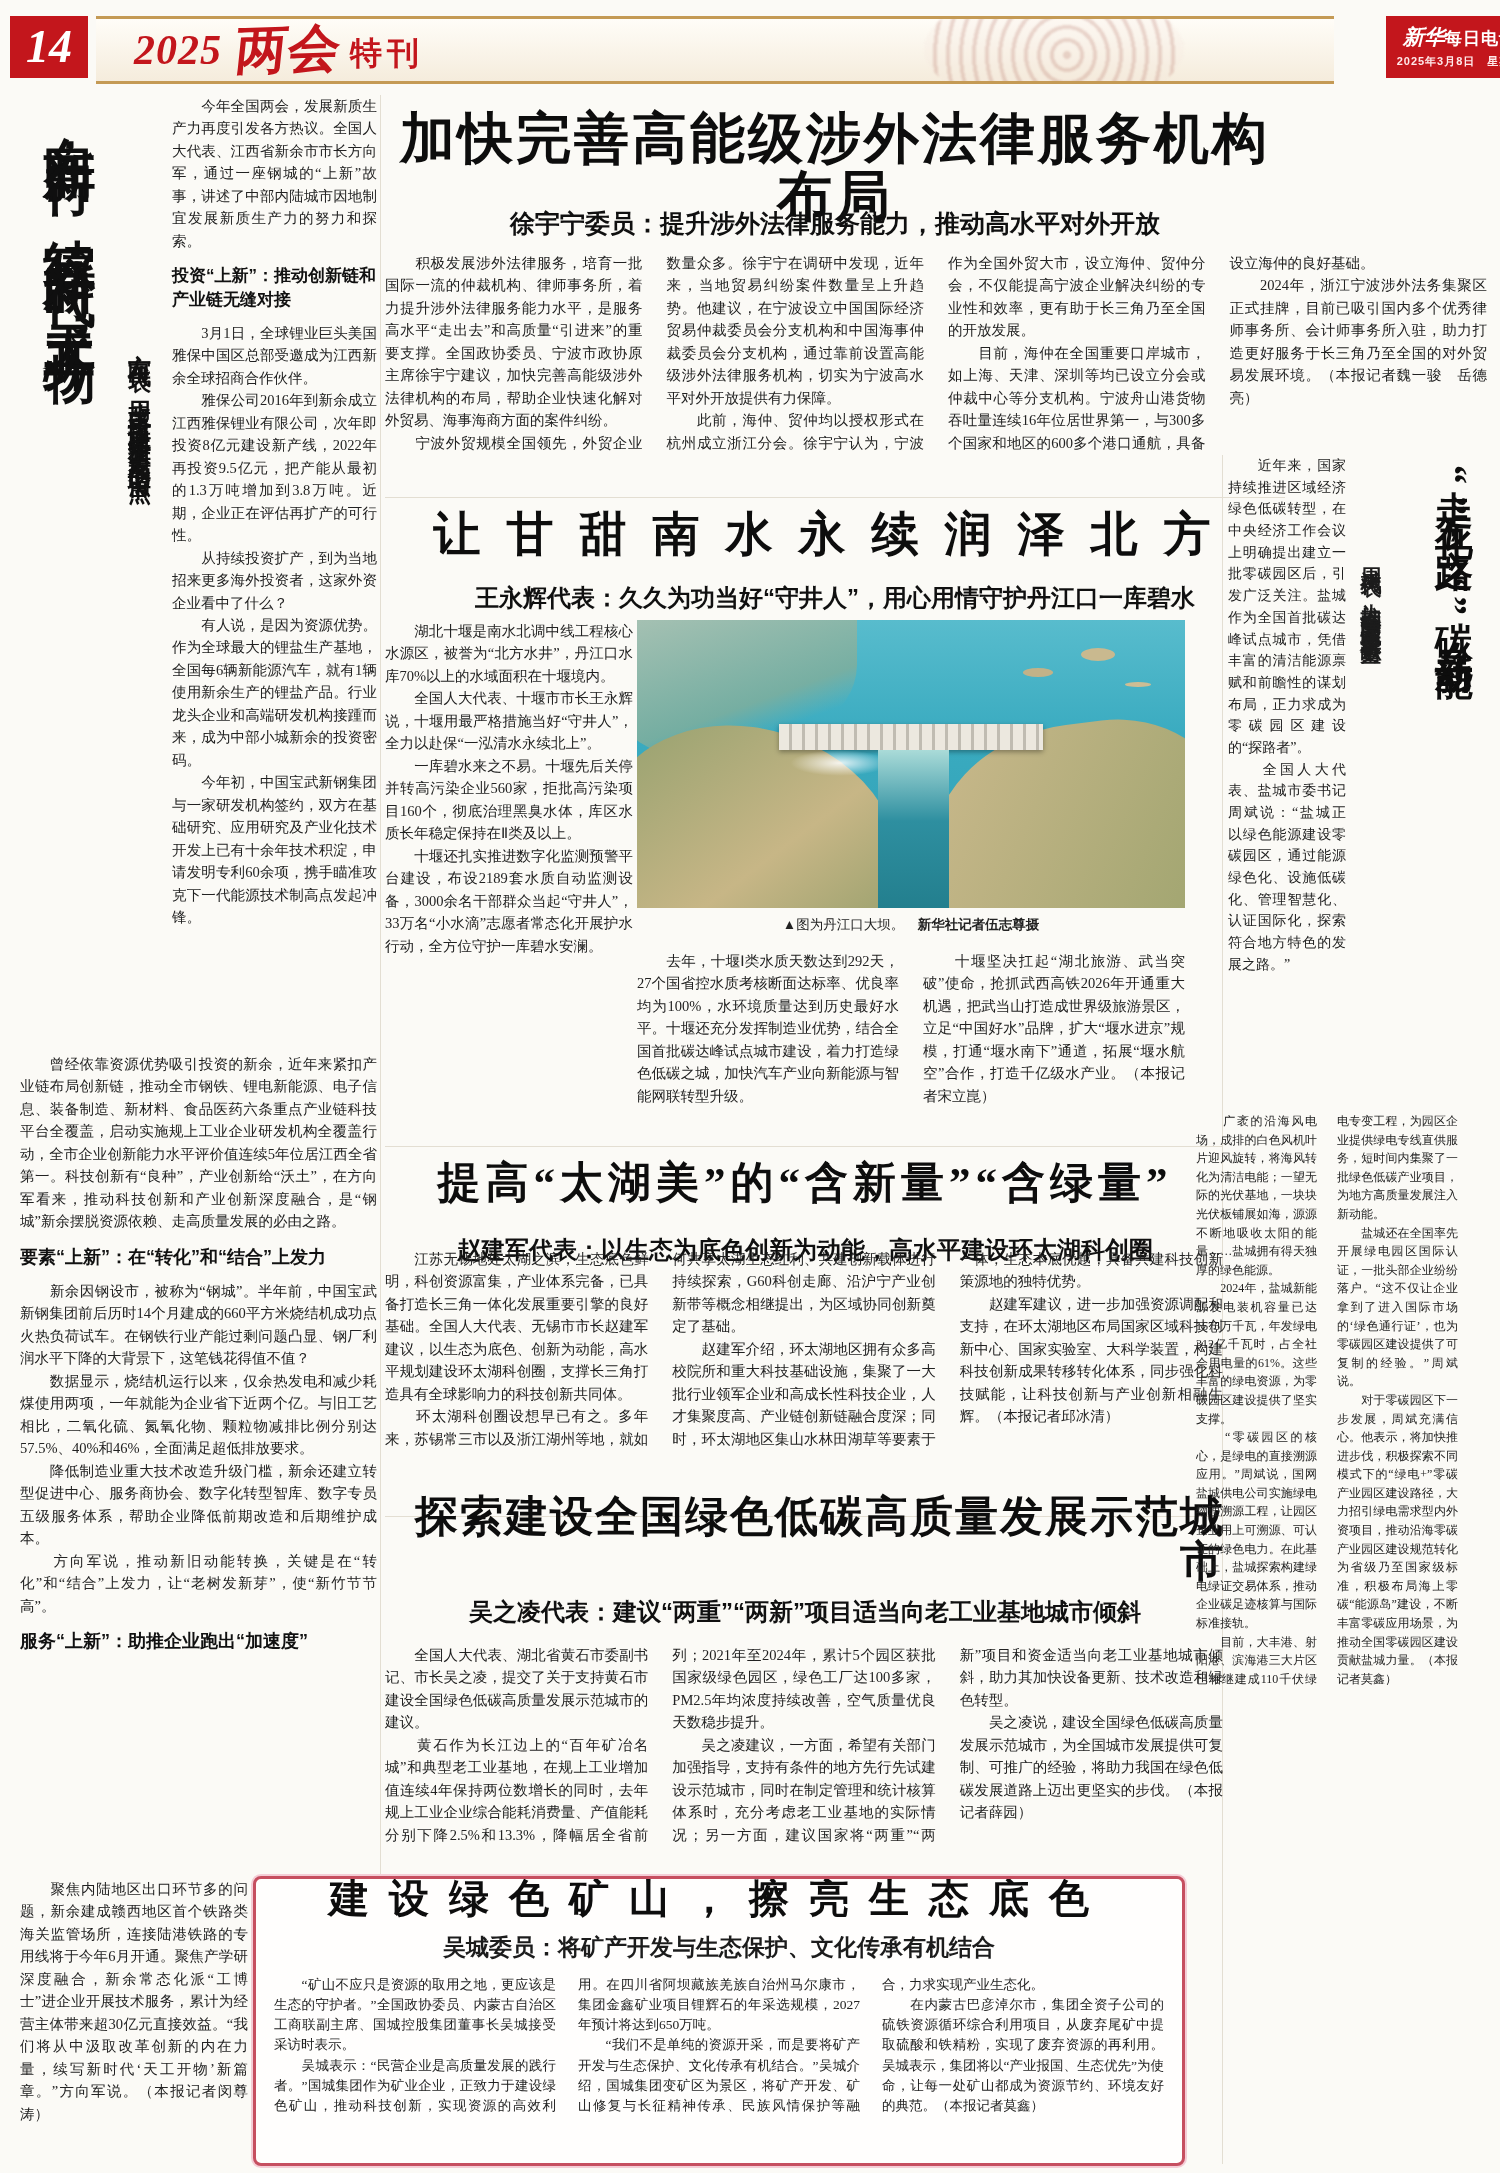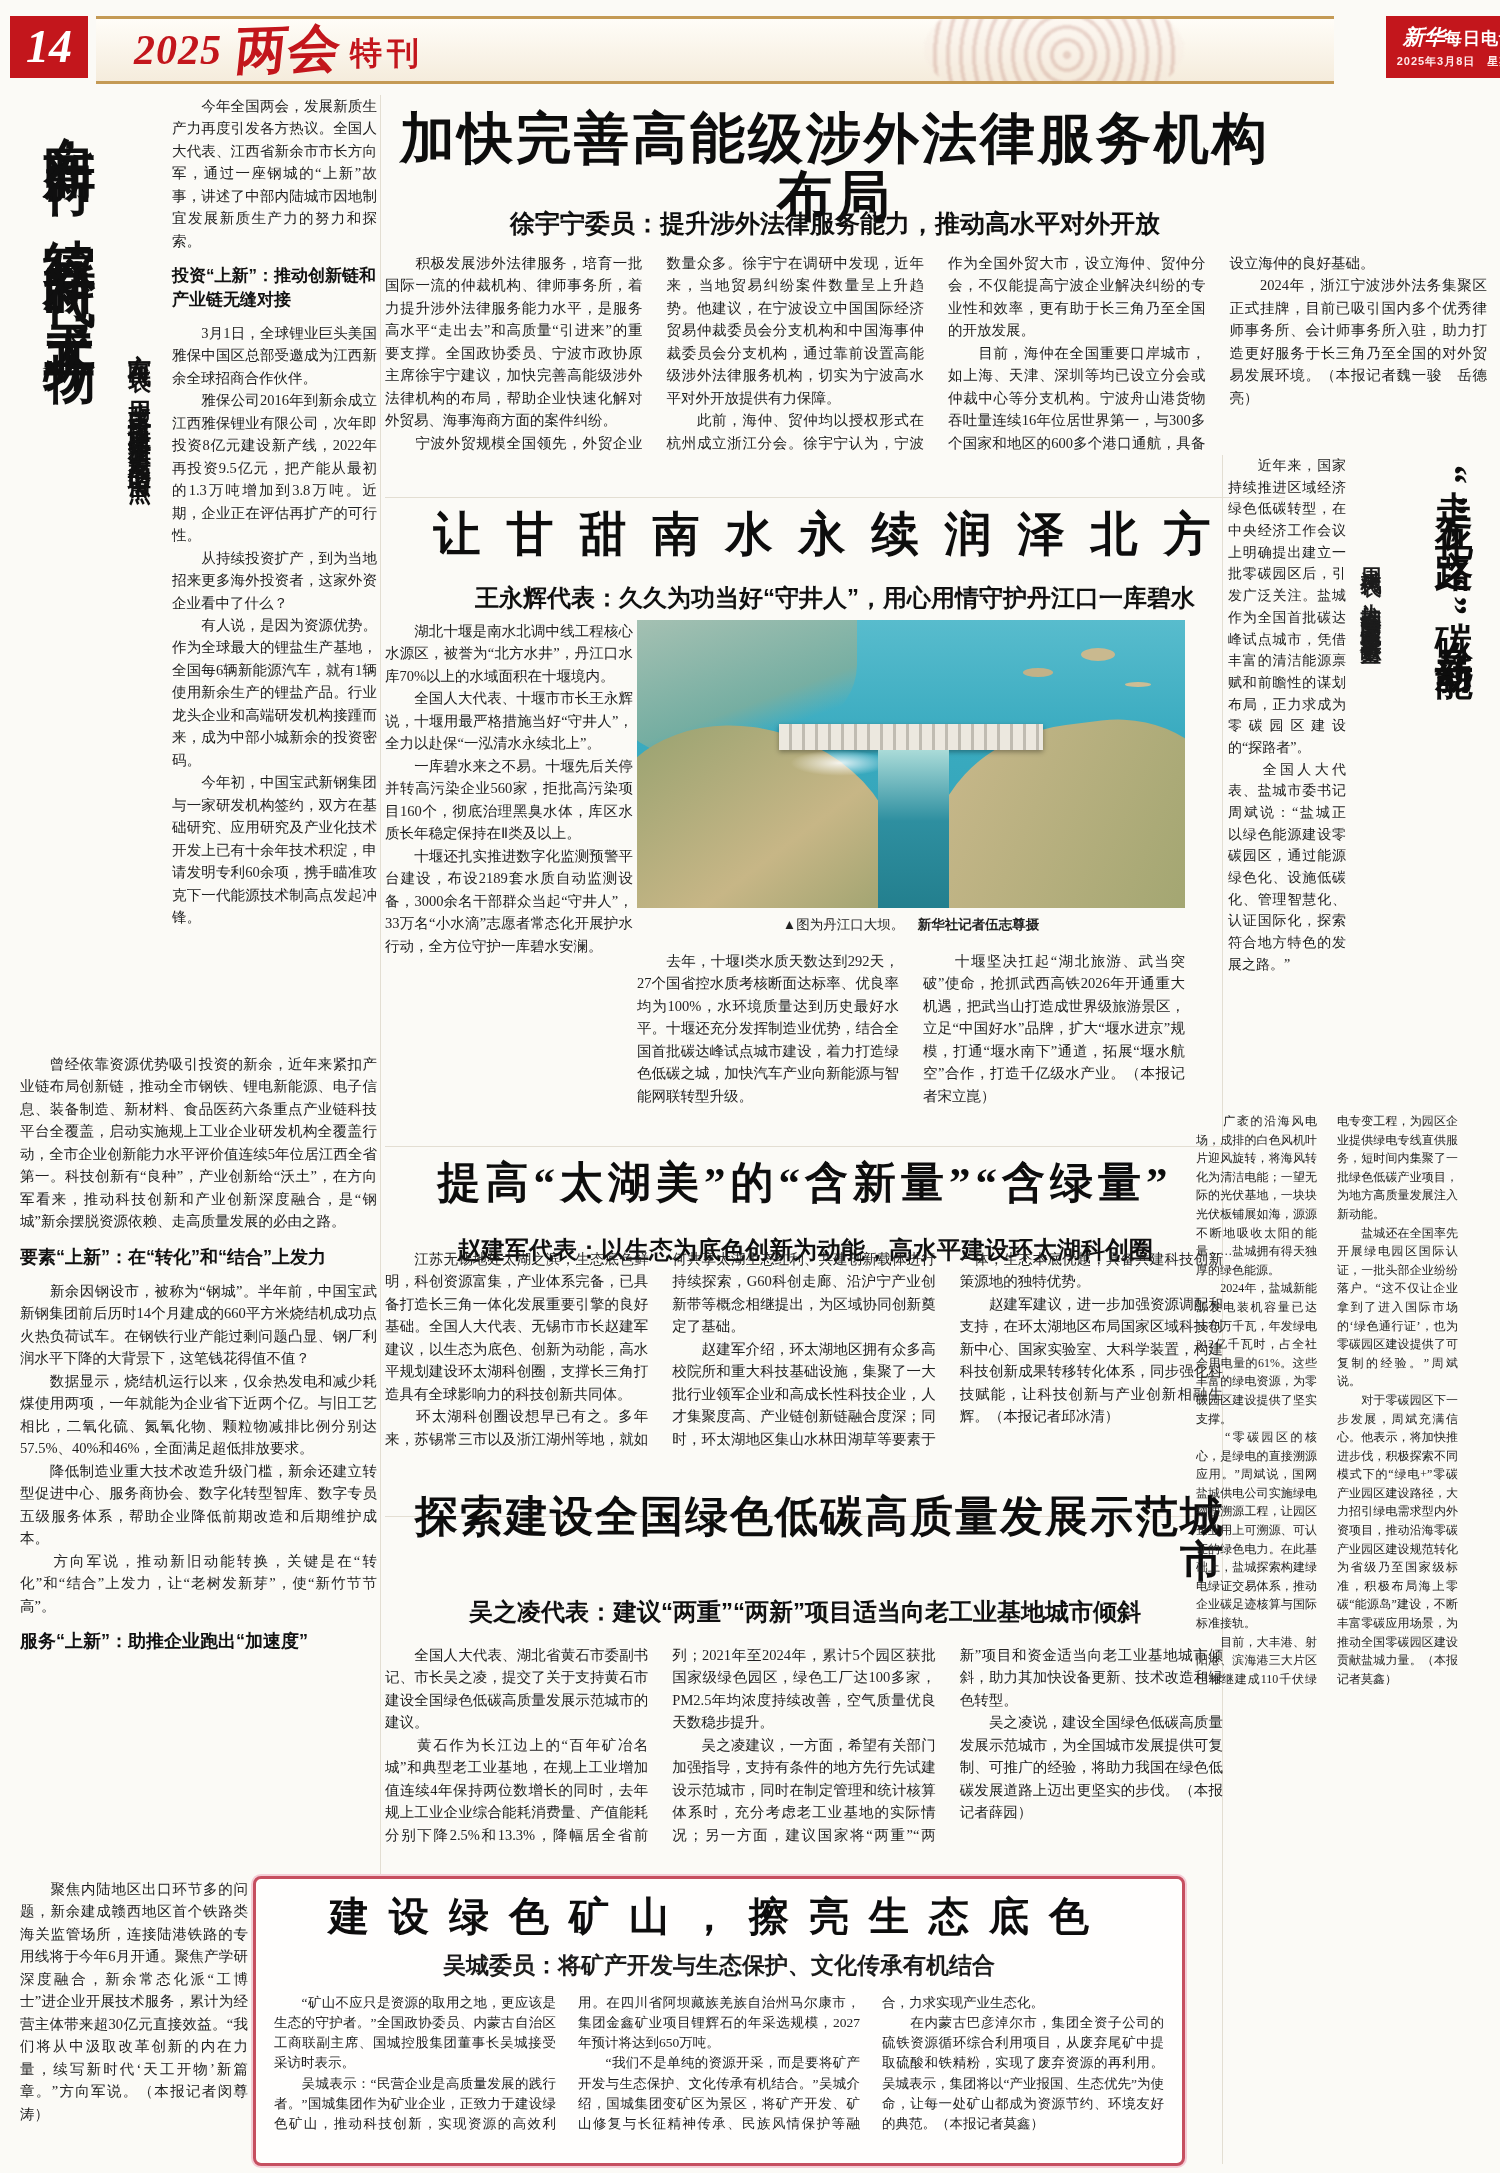--- a/index.html
+++ b/index.html
@@ -60,21 +60,21 @@
   .ph-chan{position:absolute;left:44%;top:calc(36% + 26px);width:13%;bottom:0;
            background:linear-gradient(180deg,#aadbd8,#2e8fa0 45%,#237f8e);}
   .ph-foam{position:absolute;left:28%;top:calc(36% + 26px);width:18%;height:26px;border-radius:50%;
            background:radial-gradient(ellipse,rgba(255,255,255,.85),transparent 70%);}
   .ph-isl1{position:absolute;right:70px;top:28px;width:34px;height:13px;border-radius:50%;background:#c9b98f;box-shadow:-60px 18px 0 -2px #c2b288,40px 30px 0 -4px #cdbd94;}
   .caption{font:13.5px/1.4 "Liberation Serif",serif;text-align:center;color:#222;}
   .caption b{font-family:"Liberation Sans",sans-serif;}
   
   .redbox{left:253px;top:1876px;width:932px;height:290px;border:3px solid #c64f60;border-radius:8px;
           background:#fffefd;box-shadow:0 0 0 2px #f4cdd6;box-sizing:border-box;overflow:hidden;}
-  .rb-head{text-align:center;font:900 40px/1 "Liberation Serif",serif;letter-spacing:20px;color:#0d0d0d;margin-top:18px;}
+  .rb-head{text-align:center;font:900 40px/1 "Liberation Serif",serif;letter-spacing:20px;color:#0d0d0d;}
   .rb-sub{text-align:center;font:700 23px/1.2 "Liberation Sans",sans-serif;margin-top:15px;}
   .rb-body{margin:13px 18px 0;height:168px;column-count:3;column-gap:22px;
            font:13.5px/1.5 "Liberation Serif",serif;}
   
   .cr-row1{left:1228px;top:455px;width:262px;height:648px;display:flex;overflow:hidden;}
   .cr-text1{width:118px;overflow:hidden;font-size:14px;}
   .cr-sub{writing-mode:vertical-rl;width:44px;font:700 21px/1.8 "Liberation Sans",sans-serif;
           letter-spacing:3px;padding-top:96px;box-sizing:border-box;}
   .cr-head{writing-mode:vertical-rl;width:100px;font:900 38px/1.9 "Liberation Serif",serif;
            letter-spacing:4px;padding-top:6px;box-sizing:border-box;color:#0d0d0d;}

